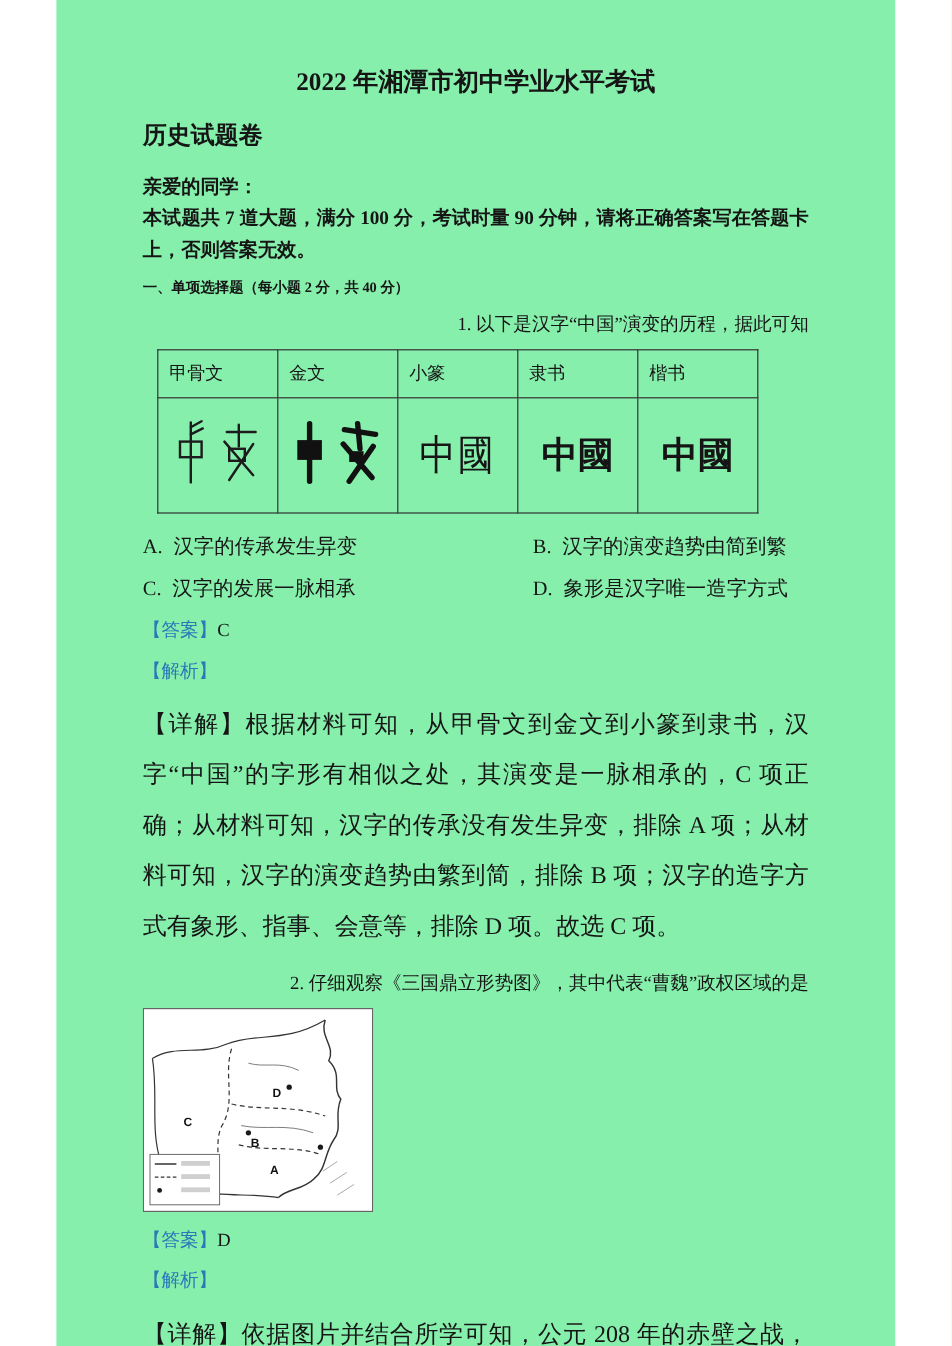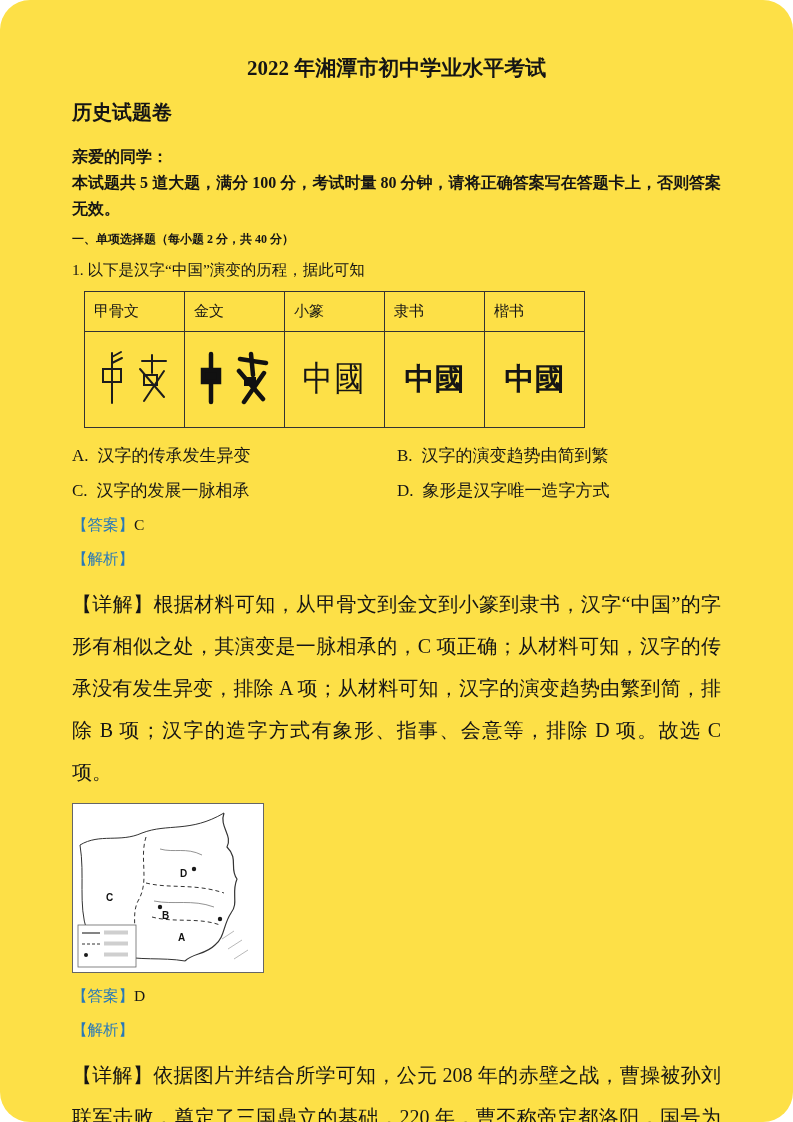--- a/index.html
+++ b/index.html
@@ -1,33 +1,32 @@
 <!DOCTYPE html>
 <html><head>
 <meta charset="utf-8">
 <style>
   * { margin: 0; padding: 0; box-sizing: border-box; }
   html, body { background: #ffffff; }
   .page {
     position: relative;
-    width: 793px;
+    width: 699px;
     height: 1122px;
     margin: 0 auto;
-    background: #fde047;
+    background: #86efac;
     padding: 54px 72px 0 72px;
     font-family: "Liberation Serif", "DejaVu Serif", serif;
     color: #151515;
     overflow: hidden;
-    border-radius: 30px;
   }
   .title { text-align: center; font-size: 21px; font-weight: bold; line-height: 1.4; }
   .subtitle { font-size: 20px; font-weight: bold; margin-top: 16px; margin-bottom: 18px; }
   .intro-p { font-weight: bold; font-size: 16px; line-height: 1.62; text-align: justify; }
   .section-heading { font-weight: bold; font-size: 12px; margin-top: 9px; margin-bottom: 12px; }
-  .stem { font-size: 15.5px; margin: 10px 0 10px; }
+  .stem { font-size: 15.5px; margin: 10px 0 10px; text-align: right; }
   .script-table { border-collapse: collapse; margin: 4px 0 16px 12px; }
   .script-table td { border: 1px solid #333; width: 100px; }
   .script-table .th { height: 40px; font-size: 15px; padding-left: 9px; vertical-align: middle; }
   .script-table .glyph-cell { height: 96px; text-align: center; vertical-align: middle; }
   .glyph-text { font-size: 30px; }
   .glyph-seal { font-weight: normal; letter-spacing: 2px; transform: scaleY(1.15); display: inline-block; }
   .glyph-clerical { font-weight: bold; font-family: "Liberation Sans", "DejaVu Sans", sans-serif; }
   .glyph-regular { font-weight: 600; font-style: normal; }
   .options { display: grid; grid-template-columns: 325px 1fr; row-gap: 12px; margin: 16px 0 8px; font-size: 17px; }
   .option .key { margin-right: 9px; }
@@ -41,21 +40,21 @@
 </style>
 </head>
 <body>
 
 <div class="page">
 
   <div class="title">2022 年湘潭市初中学业水平考试</div>
   <div class="subtitle">历史试题卷</div>
 
   <p class="intro-p">亲爱的同学：</p>
-  <p class="intro-p">本试题共 5 道大题，满分 100 分，考试时量 80 分钟，请将正确答案写在答题卡上，否则答案无效。</p>
+  <p class="intro-p">本试题共 7 道大题，满分 100 分，考试时量 90 分钟，请将正确答案写在答题卡上，否则答案无效。</p>
 
   <p class="section-heading">一、单项选择题（每小题 2 分，共 40 分）</p>
 
   <p class="stem">1.  以下是汉字“中国”演变的历程，据此可知</p>
 
   <table class="script-table">
     <tbody>
       <tr>
         <td class="th">甲骨文</td>
         <td class="th">金文</td>
@@ -121,20 +120,21 @@
   </div>
 
   <p class="ans-line">
     <span class="blue">【答案】</span><span>C</span>
   </p>
   <p class="ans-line">
     <span class="blue">【解析】</span>
   </p>
   <p class="detail">【详解】根据材料可知，从甲骨文到金文到小篆到隶书，汉字“中国”的字形有相似之处，其演变是一脉相承的，C 项正确；从材料可知，汉字的传承没有发生异变，排除 A 项；从材料可知，汉字的演变趋势由繁到简，排除 B 项；汉字的造字方式有象形、指事、会意等，排除 D 项。故选 C 项。</p>
 
+  <p class="stem q2-stem">2.  仔细观察《三国鼎立形势图》，其中代表“曹魏”政权区域的是</p>
 
   <div class="map-wrap">
     <svg width="192" height="170" viewBox="0 0 192 170">
       <rect x="0.5" y="0.5" width="191" height="169" fill="#fff" stroke="#666" stroke-width="1"></rect>
 
       <path d="M8,42 C28,30 48,40 70,30 C96,20 118,30 152,10" fill="none" stroke="#333" stroke-width="1"></path>
 
       <path d="M152,10 C147,24 161,32 155,44 C167,56 157,66 165,76 C159,90 167,100 159,110 C151,122 153,134 143,142 C133,152 121,150 113,158" fill="none" stroke="#333" stroke-width="1.2"></path>
 
       <path d="M8,42 C13,72 6,102 15,128 C21,142 32,148 46,152 C66,158 90,154 113,158" fill="none" stroke="#333" stroke-width="1"></path>

